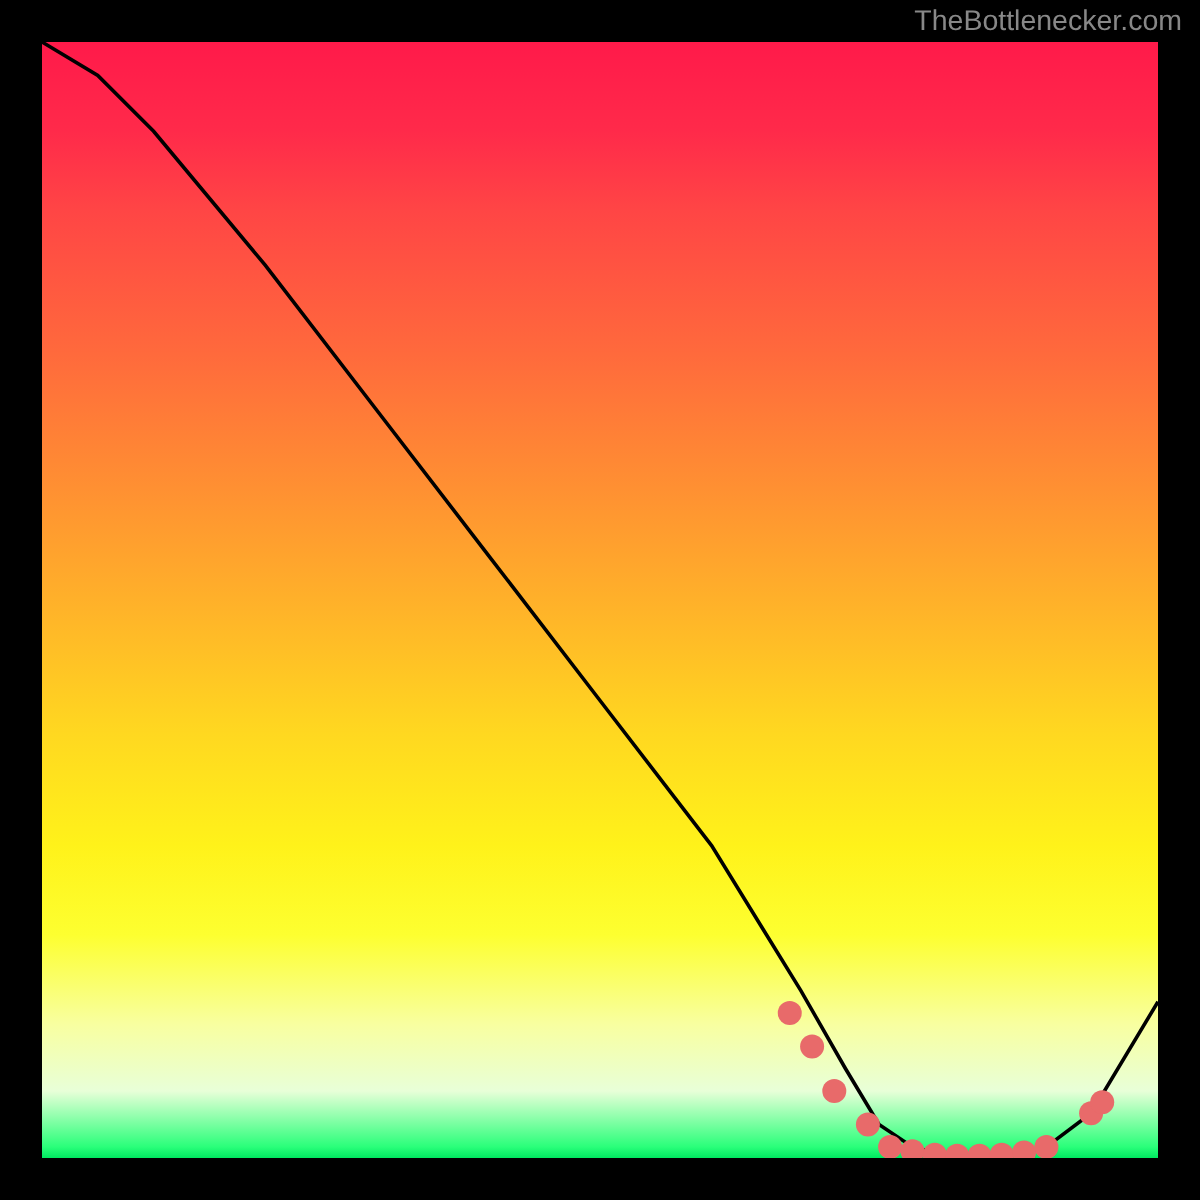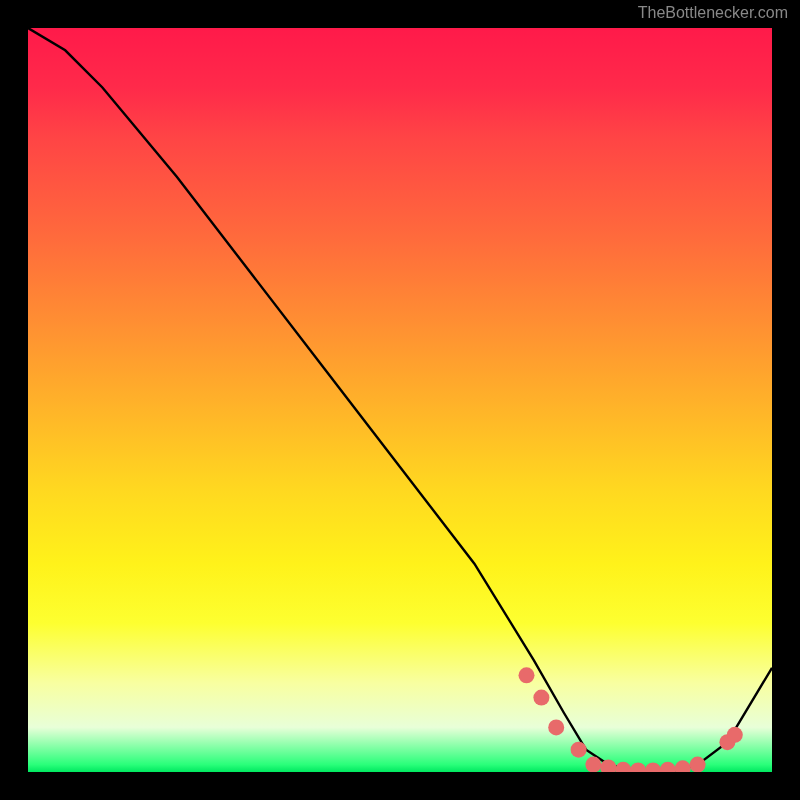--- a/index.html
+++ b/index.html
@@ -9,21 +9,21 @@
     background: #000;
     position: relative;
     font-family: Arial, sans-serif;
     overflow: hidden;
   }
   .attribution {
     position: absolute;
     top: 4px;
     right: 12px;
     color: #888;
-    font-size: 16px;
+    font-size: 19px;
     font-weight: 400;
     z-index: 10;
   }
   .plot-area {
     position: absolute;
     left: 28px;
     top: 28px;
     width: 744px;
     height: 744px;
   }

